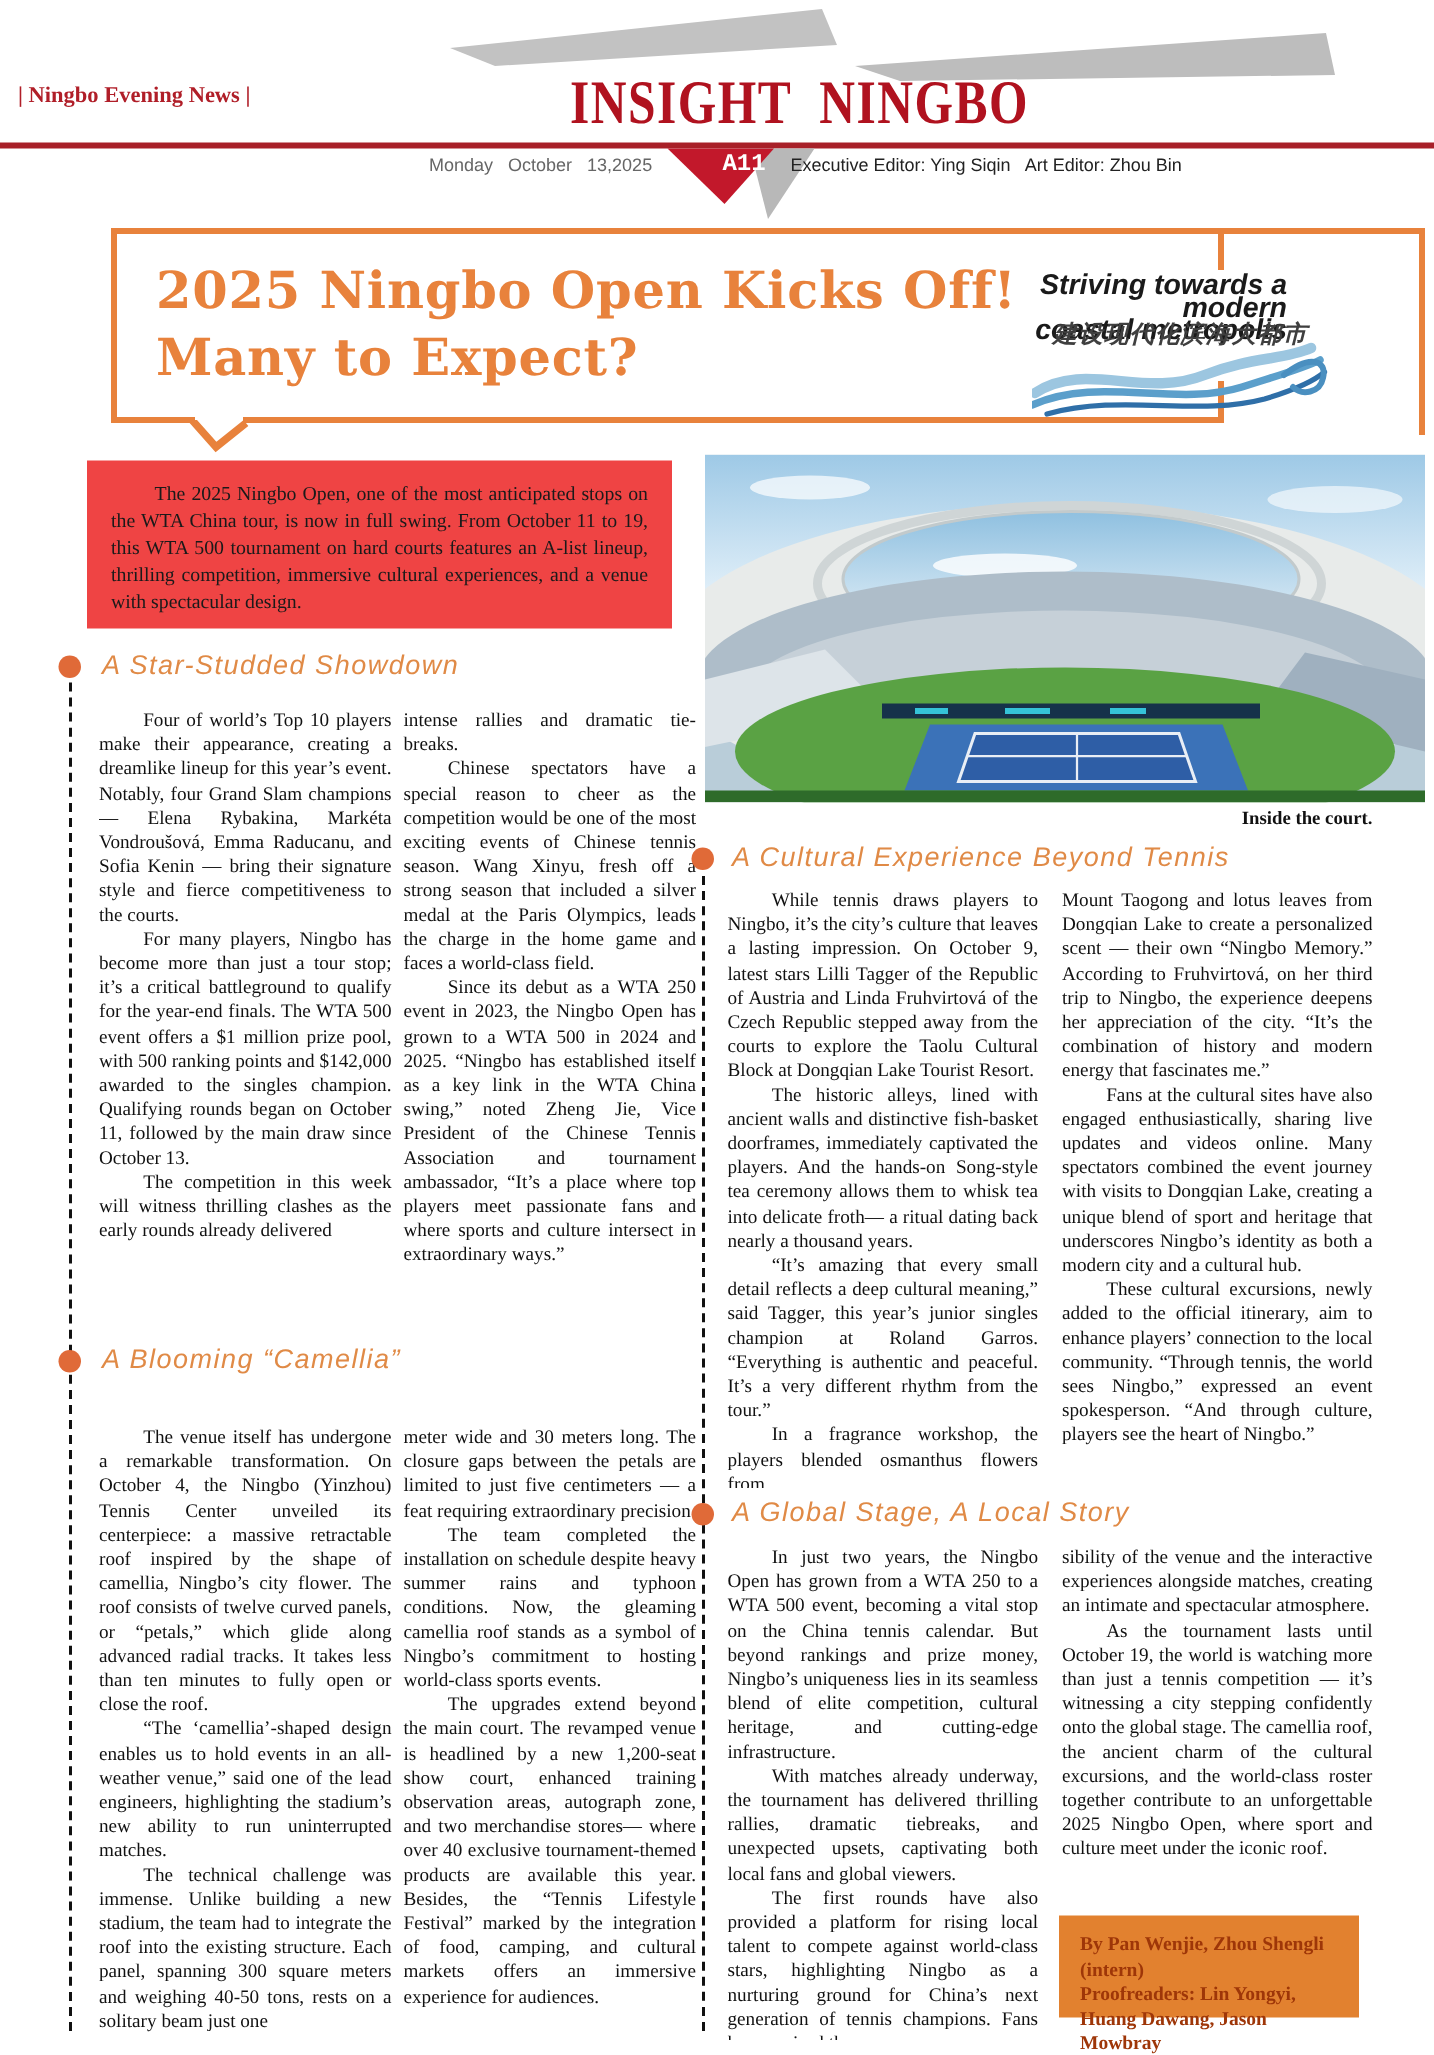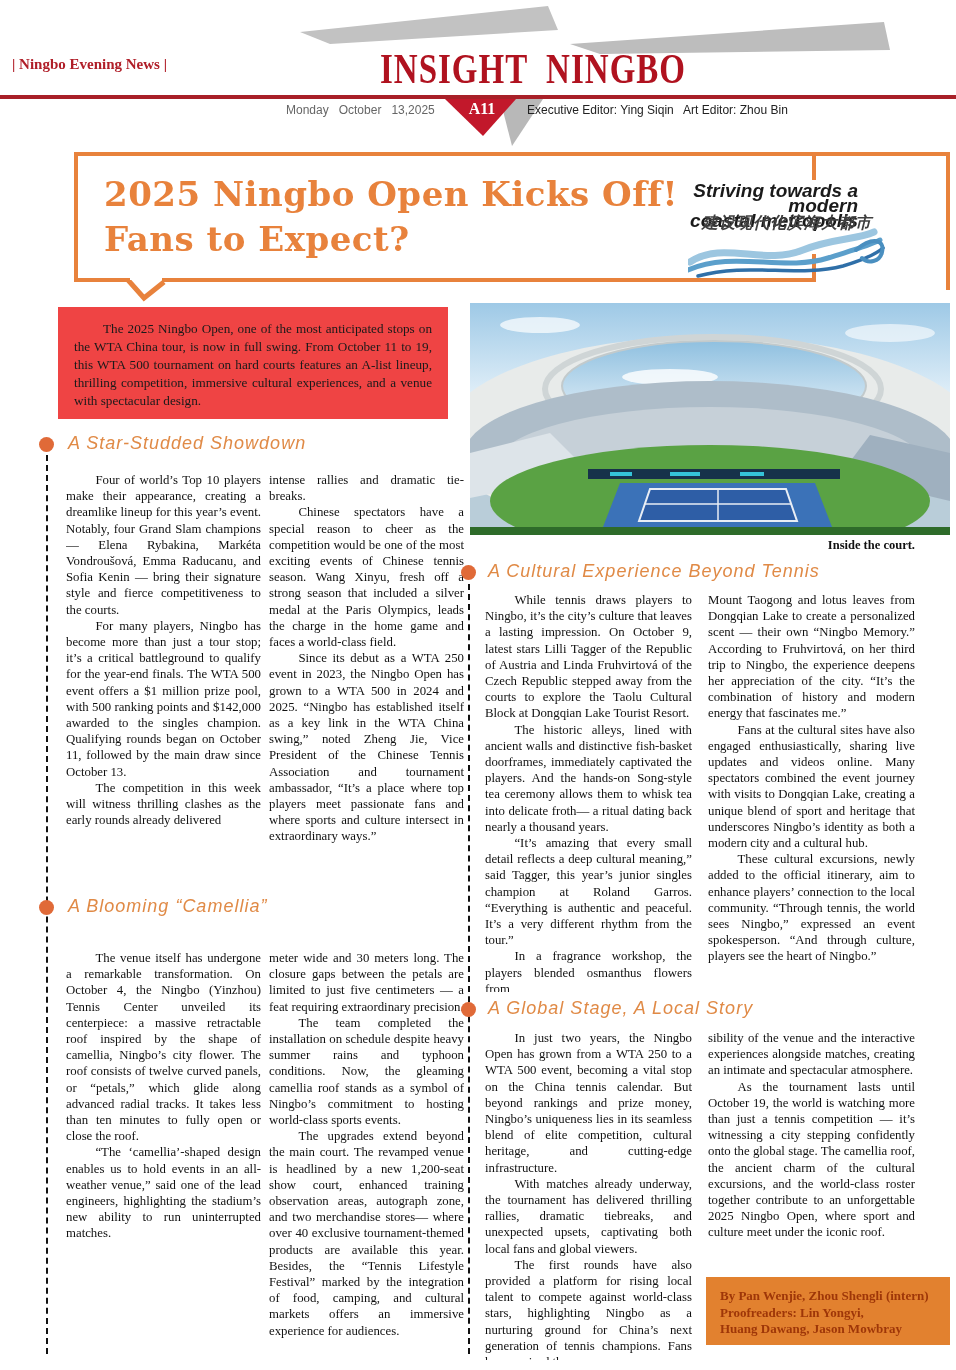--- a/index.html
+++ b/index.html
@@ -7,22 +7,22 @@
         font-family:"Liberation Serif",serif;margin:0 auto;}
   
   .deco-top{position:absolute;left:0;top:0;width:956px;height:160px;}
   .paper-name{position:absolute;left:12px;top:56px;font-family:Liberation Serif, serif;
         font-weight:bold;font-size:15px;color:#B01E28;white-space:pre;}
   .edition-title{position:absolute;left:380px;top:47px;width:240px;text-align:center;
         font-family:"Liberation Serif",serif;font-weight:bold;font-size:33px;color:#B0121F;
         letter-spacing:1px;transform:scaleY(1.25);transform-origin:top;white-space:pre;}
   .date-line{position:absolute;left:286px;top:103px;font-family:"Liberation Sans",sans-serif;
         font-size:12px;color:#666;white-space:pre;}
-  .page-number{position:absolute;left:451px;top:100px;width:62px;text-align:center;
-        font-family:Liberation Serif, serif;font-weight:bold;font-size:16px;color:#fff;}
+  .page-number{position:absolute;left:465px;top:100px;width:62px;text-align:center;
+        font-family:Liberation Mono, monospace;font-weight:bold;font-size:16px;color:#fff;}
   .editors{position:absolute;left:527px;top:103px;font-family:"Liberation Sans",sans-serif;
         font-size:12px;color:#222;white-space:pre;}
   
   .o{position:absolute;background:#E8823C;}
   .hl-top{left:74px;top:152px;width:876px;height:4px;}
   .hl-left{left:74px;top:152px;width:4px;height:130px;}
   .hl-bot1{left:74px;top:278px;width:56px;height:4px;}
   .hl-bot2{left:162px;top:278px;width:654px;height:4px;}
   .hl-right-a{left:812px;top:152px;width:4px;height:28px;}
   .hl-right-b{left:812px;top:254px;width:4px;height:28px;}
@@ -55,21 +55,21 @@
         font-size:18px;letter-spacing:1px;color:#E08A46;white-space:nowrap;}
   .cols{position:absolute;display:flex;overflow:hidden;}
   .col{box-sizing:border-box;}
   .cols-left{left:66px;width:398px;gap:8px;}
   .cols-left .col{width:195px;}
   .cols-right{left:485px;width:430px;gap:16px;}
   .cols-right .col{width:207px;}
   .p{margin:0;text-align:justify;font-size:12.8px;line-height:16.2px;color:#111;}
   .p.ind{text-indent:2.3em;}
   
-  .credits{position:absolute;left:706px;top:1277px;width:244px;height:68px;background:#E2812F;
+  .credits{position:absolute;left:706px;top:1277px;width:200px;height:68px;background:#E2812F;
         box-sizing:border-box;padding:11px 8px 0 14px;color:#9E3608;font-weight:bold;
         font-size:13px;line-height:16.5px;}
 </style>
 </head>
 <body>
 
 <div class="page">
 
   <svg class="deco-top" viewBox="0 0 956 160">
     <polygon points="300,32 548,6 558,30 330,44" fill="#c2c2c2"></polygon>
@@ -90,21 +90,21 @@
   <svg class="hl-tail" viewBox="0 0 40 24">
     <polyline points="2,0 18,18 38,2" fill="none" stroke="#E8823C" stroke-width="5"></polyline>
   </svg>
   <div class="o hl-bot2"></div>
   <div class="o hl-right-a"></div>
   <div class="o hl-right-b"></div>
   <div class="o hl-far-right"></div>
 
   <div class="headline">
     <div>2025 Ningbo Open Kicks Off!</div>
-    <div>Fans to Expect?</div>
+    <div>Many to Expect?</div>
   </div>
 
   <div class="slogan-en">
     <div>Striving towards a modern</div>
     <div>coastal metropolis</div>
   </div>
   <div class="slogan-zh">建设现代化滨海大都市</div>
   <svg class="wave" viewBox="0 0 200 58">
     <path d="M2,38 C35,16 75,42 115,26 C145,14 168,16 186,8" fill="none" stroke="#9cc6e0" stroke-width="7" stroke-linecap="round"></path>
     <path d="M0,46 C45,26 95,48 140,34 C165,26 180,22 192,16" fill="none" stroke="#5b9fcb" stroke-width="5" stroke-linecap="round"></path>
@@ -173,20 +173,21 @@
       <p class="p ind">Since its debut as a WTA 250 event in 2023, the Ningbo Open has grown to a WTA 500 in 2024 and 2025. “Ningbo has established itself as a key link in the WTA China swing,” noted Zheng Jie, Vice President of the Chinese Tennis Association and tournament ambassador, “It’s a place where top players meet passionate fans and where sports and culture intersect in extraordinary ways.”</p>
     </div>
   </div>
 
   <div class="bullet" style="left:39px;top:900px;"></div>
   <div class="sec-title" style="left:68px;top:896px;">A Blooming “Camellia”</div>
   <div class="cols cols-left" style="top:950px;height:424px;">
     <div class="col">
       <p class="p ind">The venue itself has undergone a remarkable transformation. On October 4, the Ningbo (Yinzhou) Tennis Center unveiled its centerpiece: a massive retractable roof inspired by the shape of camellia, Ningbo’s city flower. The roof consists of twelve curved panels, or “petals,” which glide along advanced radial tracks. It takes less than ten minutes to fully open or close the roof.</p>
       <p class="p ind">“The ‘camellia’-shaped design enables us to hold events in an all-weather venue,” said one of the lead engineers, highlighting the stadium’s new ability to run uninterrupted matches.</p>
+      <p class="p ind">The technical challenge was immense. Unlike building a new stadium, the team had to integrate the roof into the existing structure. Each panel, spanning 300 square meters and weighing 40-50 tons, rests on a solitary beam just one</p>
     </div>
     <div class="col">
       <p class="p">meter wide and 30 meters long. The closure gaps between the petals are limited to just five centimeters — a feat requiring extraordinary precision.</p>
       <p class="p ind">The team completed the installation on schedule despite heavy summer rains and typhoon conditions. Now, the gleaming camellia roof stands as a symbol of Ningbo’s commitment to hosting world-class sports events.</p>
       <p class="p ind">The upgrades extend beyond the main court. The revamped venue is headlined by a new 1,200-seat show court, enhanced training observation areas, autograph zone, and two merchandise stores— where over 40 exclusive tournament-themed products are available this year. Besides, the “Tennis Lifestyle Festival” marked by the integration of food, camping, and cultural markets offers an immersive experience for audiences.</p>
     </div>
   </div>
 
   <div class="bullet" style="left:461px;top:565px;"></div>
   <div class="sec-title" style="left:488px;top:561px;">A Cultural Experience Beyond Tennis</div>

